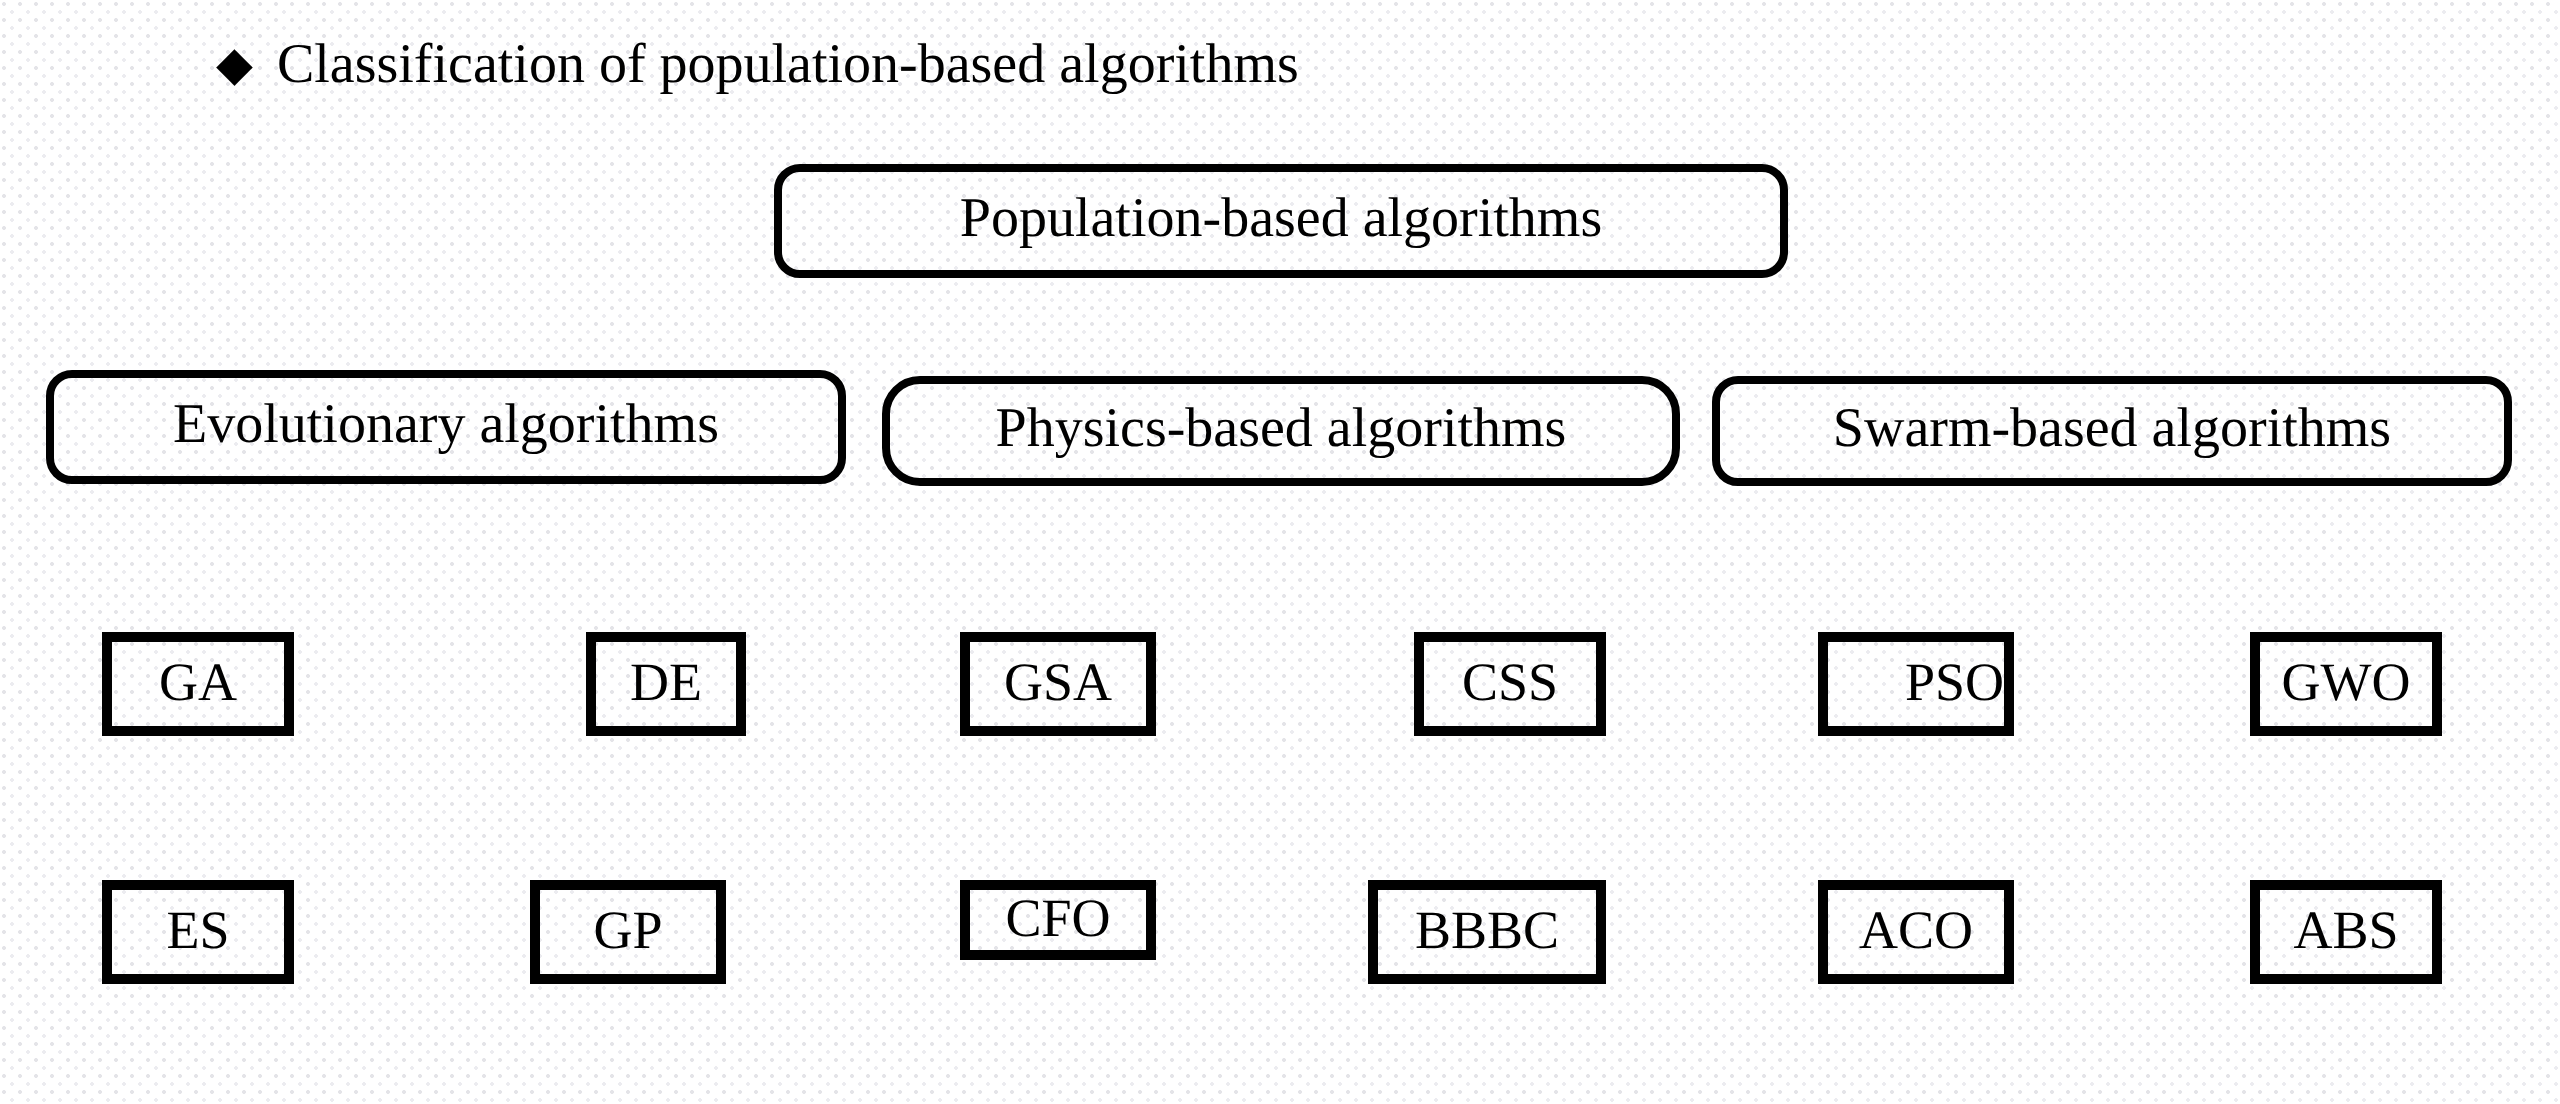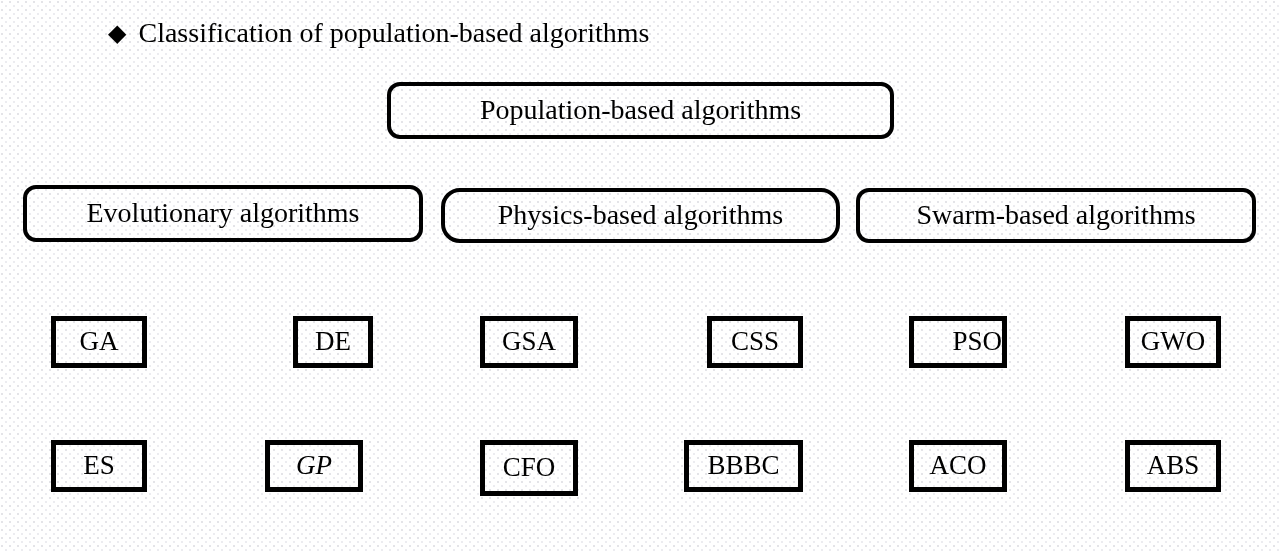--- a/index.html
+++ b/index.html
@@ -122,24 +122,24 @@
   <div class="node node-leaf" style="left: 909px; top: 316px; width: 98px; height: 52px; justify-content: flex-end;">
     <span class="node-label">PSO</span>
   </div>
   <div class="node node-leaf" style="left: 1125px; top: 316px; width: 96px; height: 52px;">
     <span class="node-label">GWO</span>
   </div>
 
   <div class="node node-leaf" style="left: 51px; top: 440px; width: 96px; height: 52px;">
     <span class="node-label">ES</span>
   </div>
-  <div class="node node-leaf" style="left: 265px; top: 440px; width: 98px; height: 52px; font-style: italic;">
+  <div class="node node-leaf" style="left: 265px; top: 440px; width: 98px; height: 52px;">
     <span class="node-label">GP</span>
   </div>
-  <div class="node node-leaf" style="left: 480px; top: 440px; width: 98px; height: 56px;">
+  <div class="node node-leaf" style="left: 480px; top: 440px; width: 98px; height: 40px;">
     <span class="node-label">CFO</span>
   </div>
   <div class="node node-leaf" style="left: 684px; top: 440px; width: 119px; height: 52px;">
     <span class="node-label">BBBC</span>
   </div>
   <div class="node node-leaf" style="left: 909px; top: 440px; width: 98px; height: 52px;">
     <span class="node-label">ACO</span>
   </div>
   <div class="node node-leaf" style="left: 1125px; top: 440px; width: 96px; height: 52px;">
     <span class="node-label">ABS</span>

